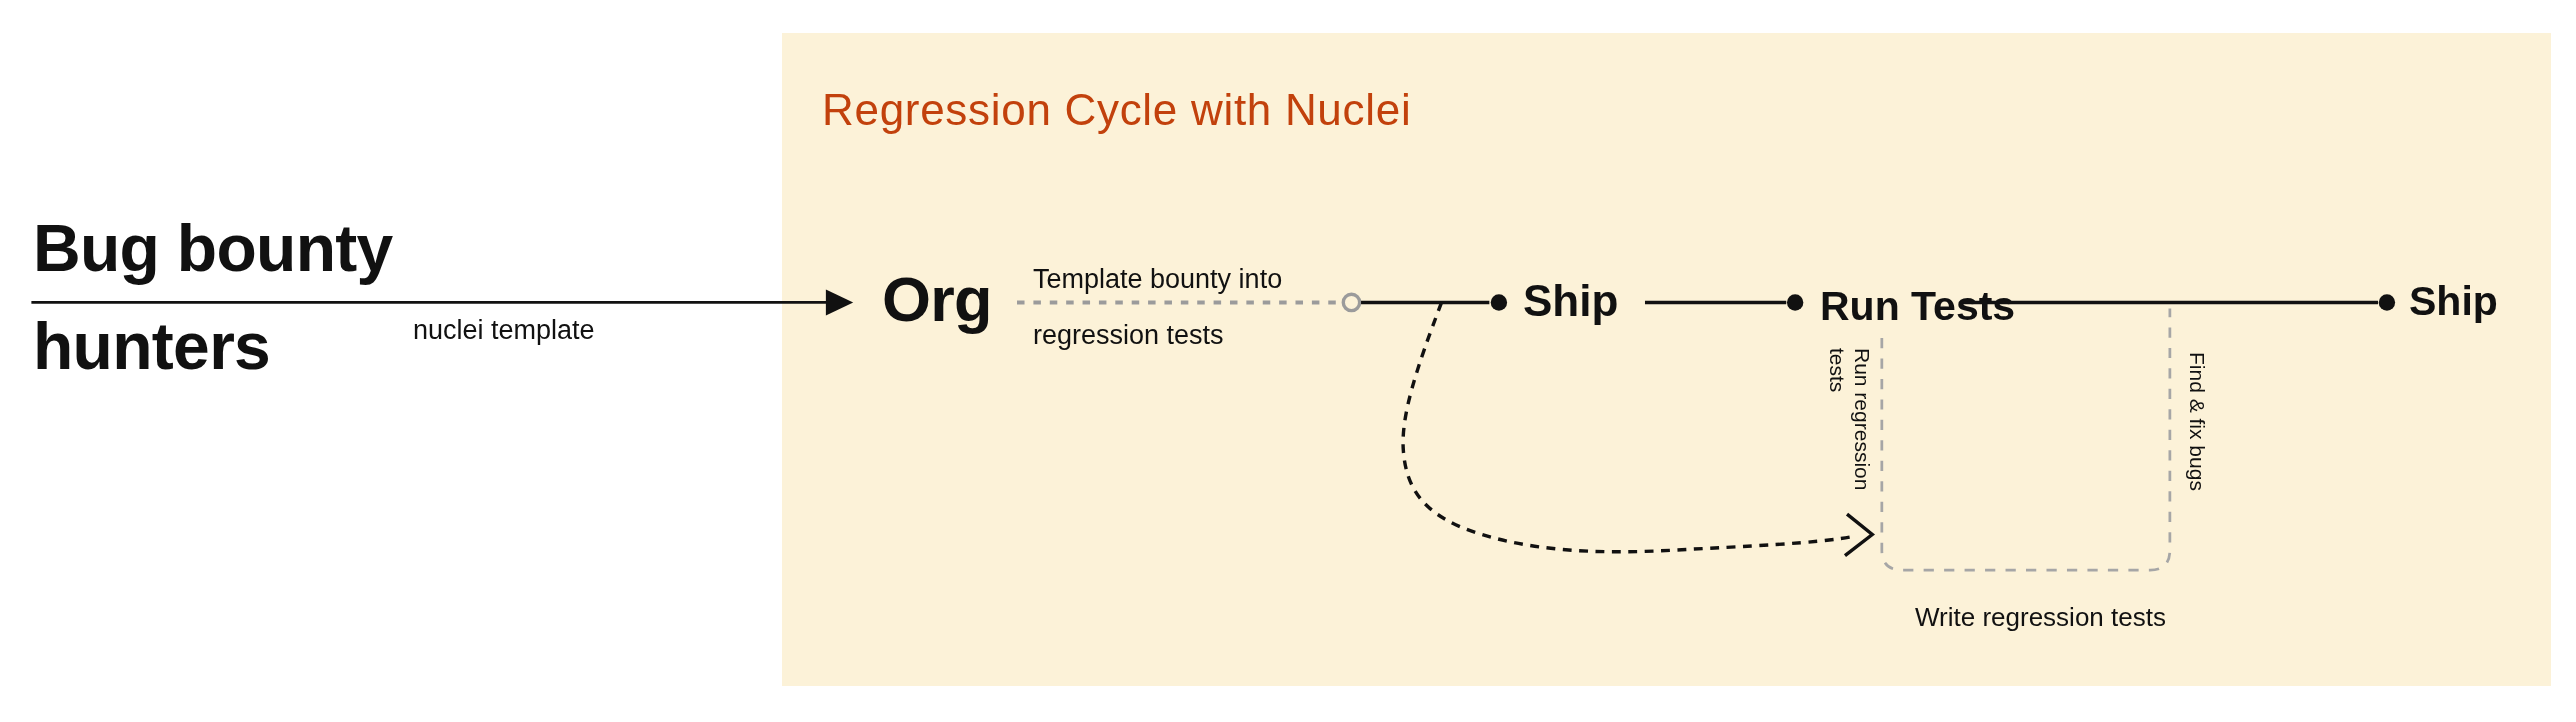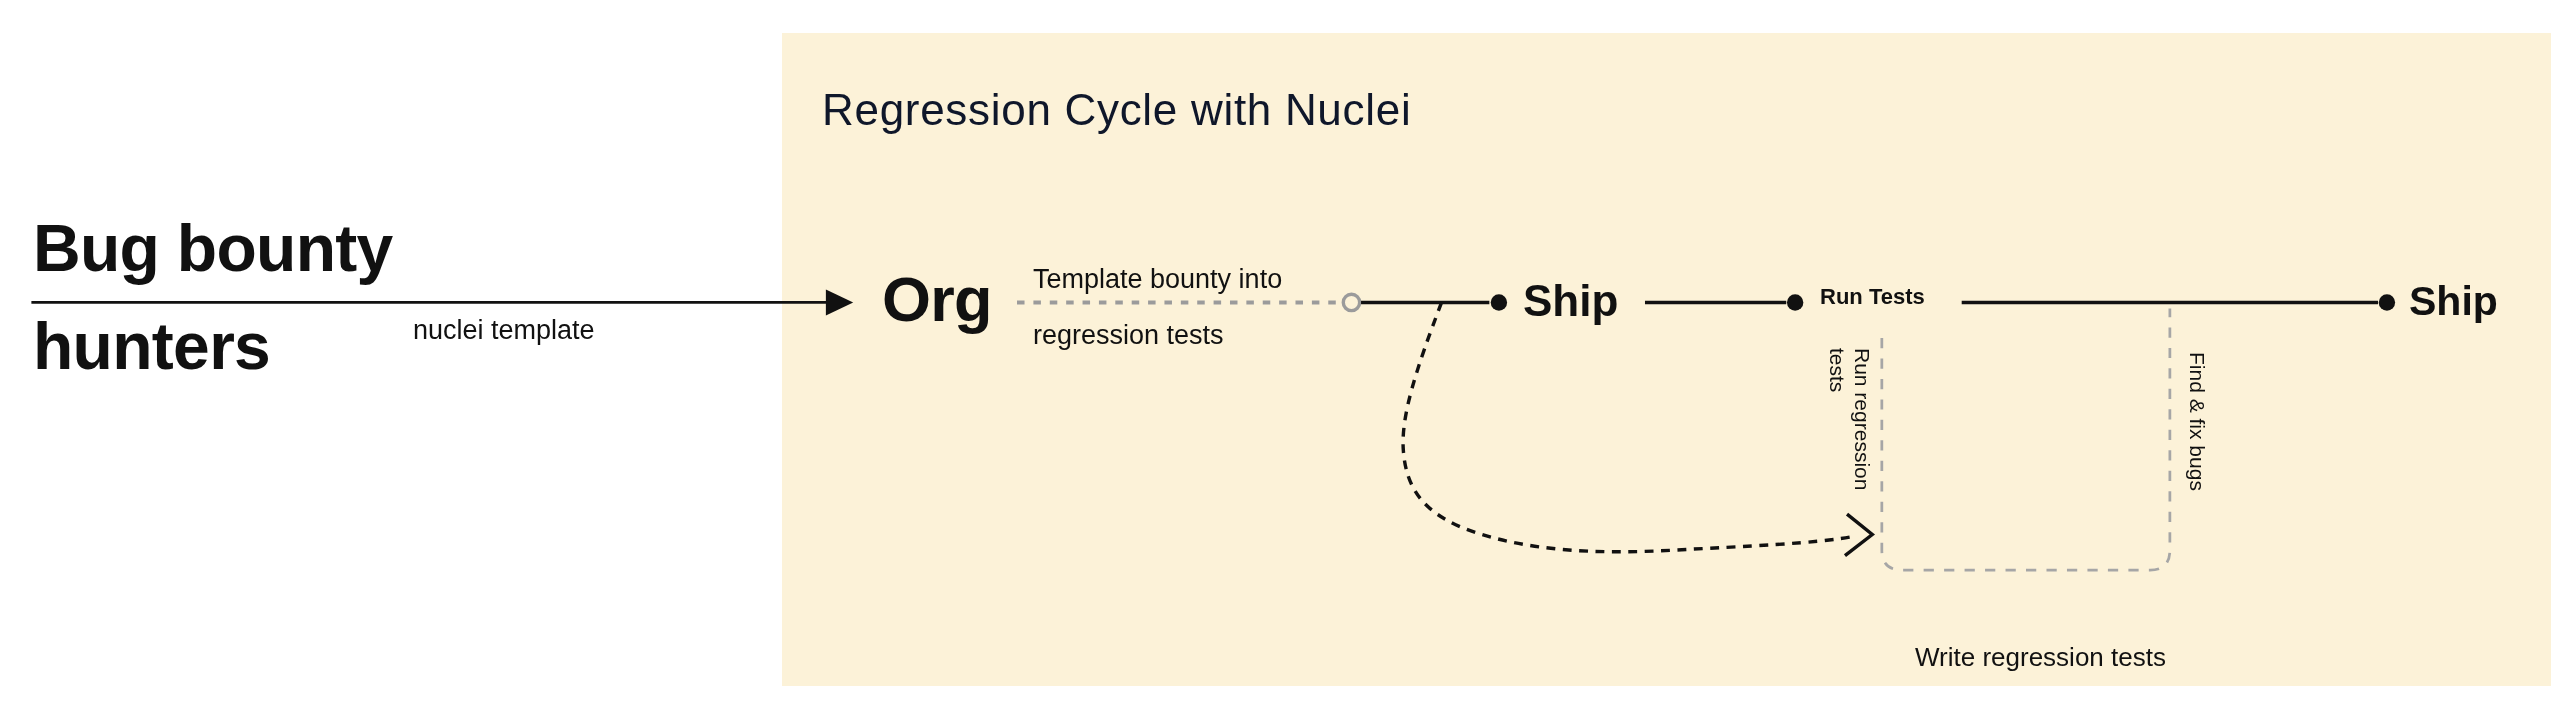--- a/index.html
+++ b/index.html
@@ -41,44 +41,43 @@
     font-weight: 700;
     letter-spacing: -0.7px;
   }
   .small-label {
     font-size: 27px;
     font-weight: 400;
   }
   .panel-title {
     font-size: 44px;
     font-weight: 400;
-    color: #0f172a;
+    color: #c2410c;
     letter-spacing: 0.7px;
   }
   .node-org {
     font-size: 63px;
     font-weight: 700;
     letter-spacing: -0.7px;
   }
   .node-build {
     font-size: 44px;
     font-weight: 700;
   }
   .node-runtests {
-    font-size: 22px;
+    font-size: 41px;
     font-weight: 700;
   }
   .node-ship {
     font-size: 41px;
     font-weight: 700;
   }
   .write-label {
     font-size: 26px;
     font-weight: 400;
-    margin-top: 40px;
   }
   .rotated {
     position: absolute;
     font-size: 21px;
     font-weight: 400;
     line-height: 24.6px;
     transform-origin: 0 0;
     transform: rotate(90deg);
     white-space: normal;
     width: 171px;

